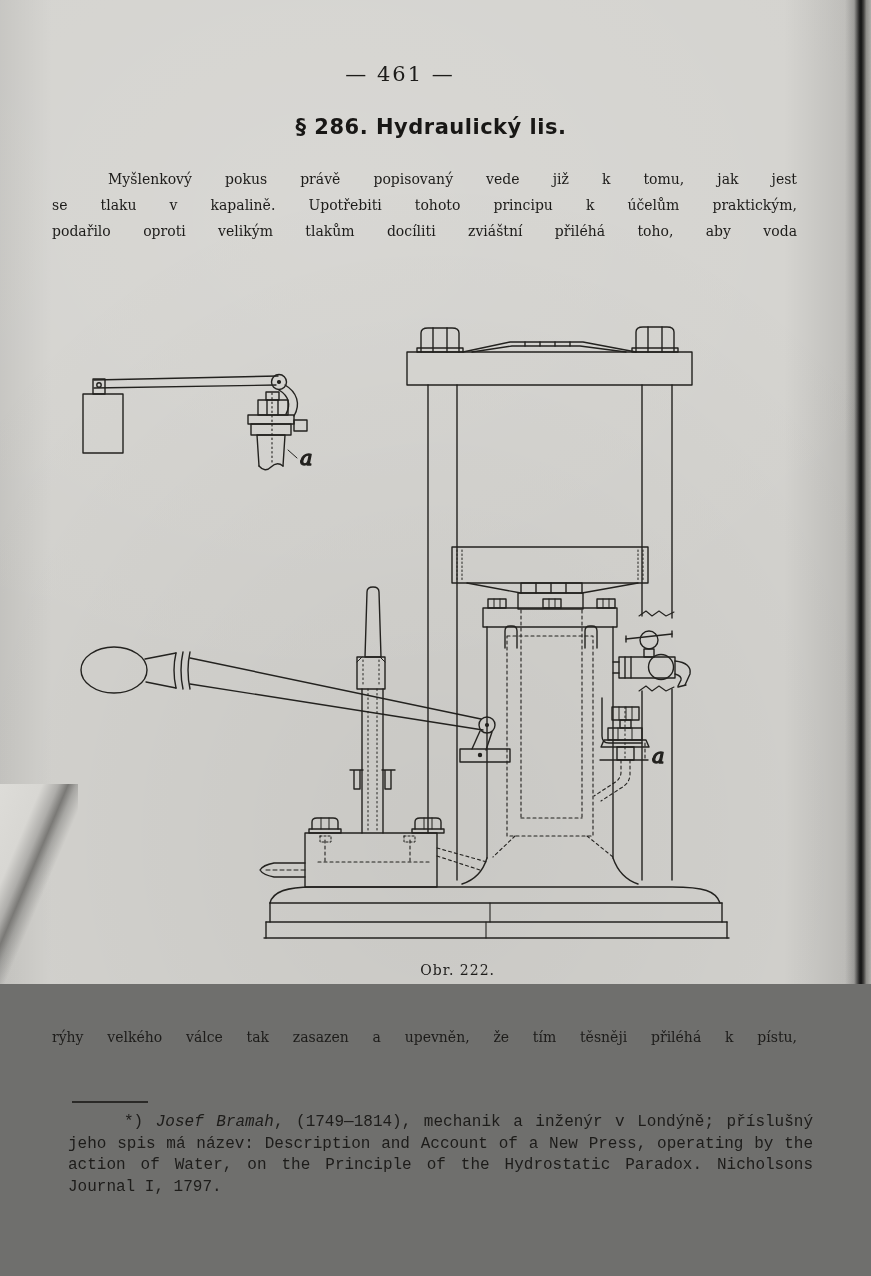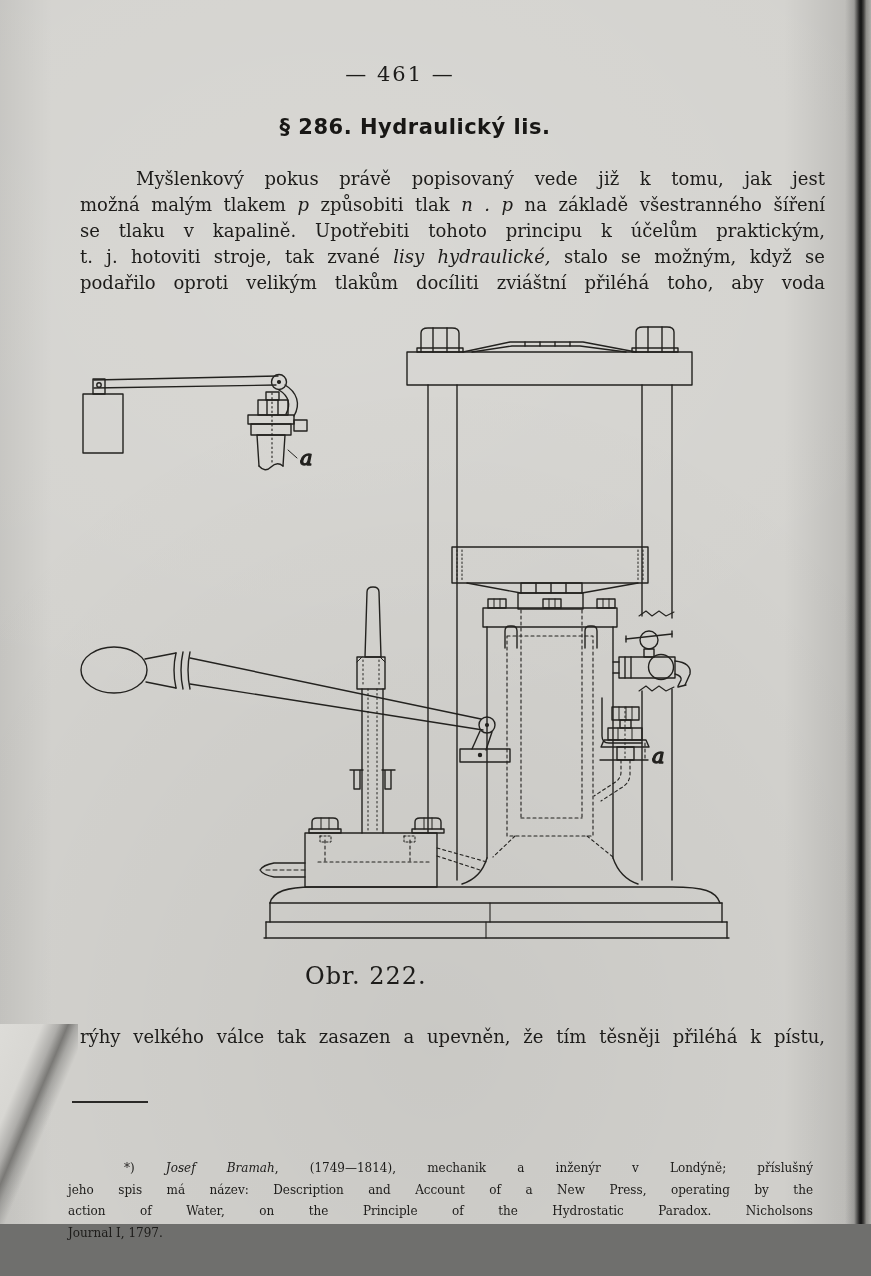--- a/index.html
+++ b/index.html
@@ -1,18 +1,18 @@
 <!DOCTYPE html>
 <html><head>
 <meta charset="utf-8">
 <style>
   html,body{margin:0;padding:0;}
   body{width:871px;height:1276px;overflow:hidden;background:#6f6f6d;}
   .page{
-    position:relative;width:871px;height:1224px;
+    position:relative;width:871px;height:984px;
     background:
       radial-gradient(ellipse 900px 700px at 38% 22%, rgba(255,255,255,0.10), rgba(0,0,0,0) 70%),
       radial-gradient(ellipse 800px 900px at 50% 85%, rgba(0,0,0,0.05), rgba(0,0,0,0) 75%),
       linear-gradient(to right, rgba(0,0,0,0.07), rgba(0,0,0,0) 6%, rgba(0,0,0,0) 90%, rgba(0,0,0,0.10) 97%),
       #d4d3cf;
     font-family:"DejaVu Serif","Liberation Serif",serif;
     color:#1d1c1a;
   }
   
   .edge-right{
@@ -28,57 +28,55 @@
       #dddcd8 0%, #d8d7d3 26%, #aeadaa 36%, #7a7976 42%,
       rgba(90,90,88,0.35) 47%, rgba(0,0,0,0) 55%);
   }
   .pagenum{
     position:absolute;top:62px;left:0;width:800px;text-align:center;
     font-size:21px;letter-spacing:2px;
   }
   .heading{
     position:absolute;top:115px;left:0;width:830px;text-align:center;
     font-family:"DejaVu Sans","Liberation Sans",sans-serif;
-    font-weight:bold;font-size:21px;letter-spacing:0.5px;color:#181715;
-  }
-  .para{position:absolute;left:80px;width:745px;font-size:18px;}
+    font-weight:bold;font-size:21px;letter-spacing:0.5px;color:#181715;padding-left:16px;
+  }
+  .para{position:absolute;left:52px;width:745px;font-size:14px;}
   .p1{top:166px;line-height:26px;}
   .p2{top:1025px;line-height:24px;}
   .tline{text-align:justify;text-align-last:justify;white-space:nowrap;}
   .tline.lastline{text-align-last:left;}
   .tline.indent{text-indent:56px;}
   .it{font-style:italic;}
   .caption{
-    position:absolute;top:962px;left:305px;width:190px;text-align:left;
-    font-size:24px;letter-spacing:1px;
+    position:absolute;top:962px;left:305px;width:190px;text-align:right;
+    font-size:14px;letter-spacing:1px;
   }
   .footrule{
     position:absolute;top:1101px;left:72px;width:76px;border-top:2px solid #2a2927;
   }
-  .footnote{position:absolute;left:68px;width:745px;top:1158px;font-size:12px;line-height:21.5px;}
+  .footnote{position:absolute;left:68px;width:745px;top:1112px;font-size:16px;line-height:21.5px;font-family:Liberation Mono, monospace;}
   .figure{position:absolute;left:60px;top:300px;width:670px;height:665px;}
   .figure svg{display:block;}
   .fig-label{
     font-family:"DejaVu Serif","Liberation Serif",serif;
     font-style:italic;font-size:21px;fill:#1d1c1a;
   }
 </style>
 </head>
 <body>
 
 <div class="page">
 
   <div class="pagenum">— 461 —</div>
   <div class="heading">§ 286. Hydraulický lis.</div>
 
   <div class="para p1">
       <div class="tline indent"><span>Myšlenkový pokus právě popisovaný vede již k tomu, jak jest</span></div>
-      <div class="tline"><span>možná malým tlakem </span><span class="it">p</span><span> způsobiti tlak </span><span class="it">n . p</span><span> na základě všestranného šíření</span></div>
       <div class="tline"><span>se tlaku v kapalině. Upotřebiti tohoto principu k účelům praktickým,</span></div>
-      <div class="tline"><span>t. j. hotoviti stroje, tak zvané </span><span class="it">lisy hydraulické,</span><span> stalo se možným, když se</span></div>
       <div class="tline"><span>podařilo oproti velikým tlakům docíliti zviáštní přiléhá toho, aby voda</span></div>
     </div>
 
   <div class="figure">
     <svg width="670" height="665" viewBox="0 0 670 665">
       <g stroke="#23221f" stroke-width="1.4" fill="none" stroke-linecap="round" stroke-linejoin="round">
 
         <g>
           <rect x="23" y="94" width="40" height="59"></rect>
           <rect x="33" y="79" width="12" height="15"></rect>

